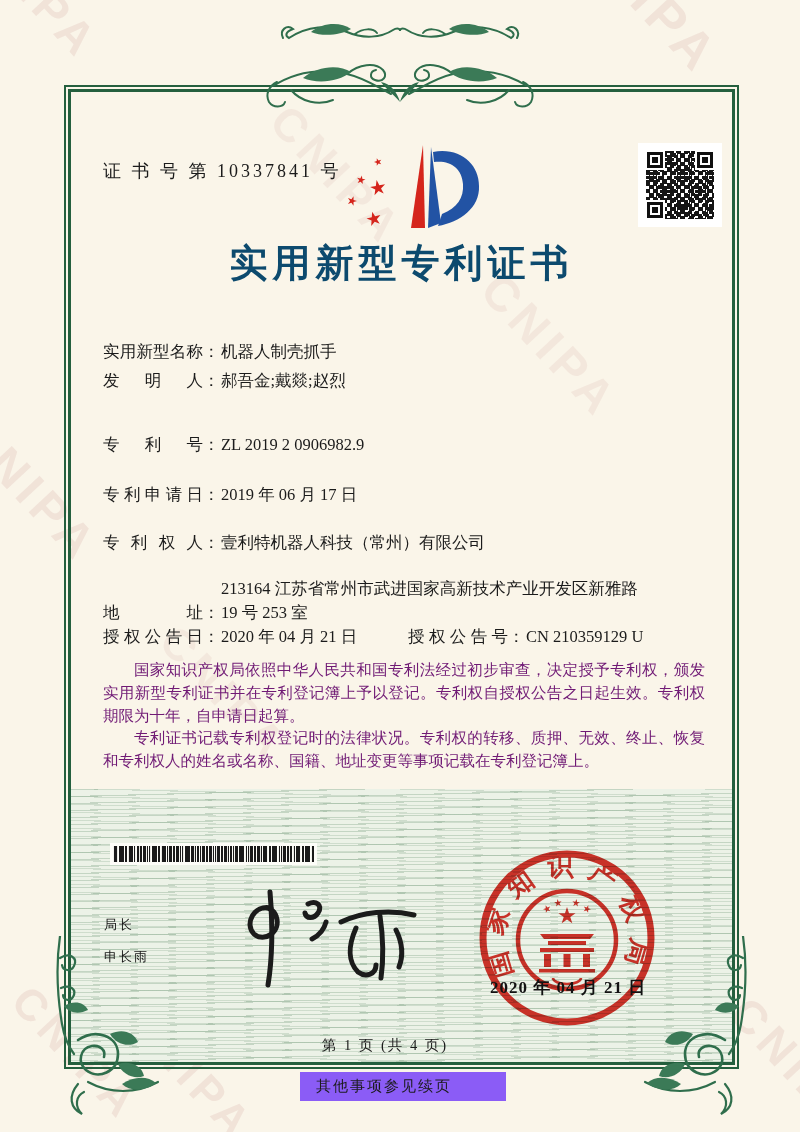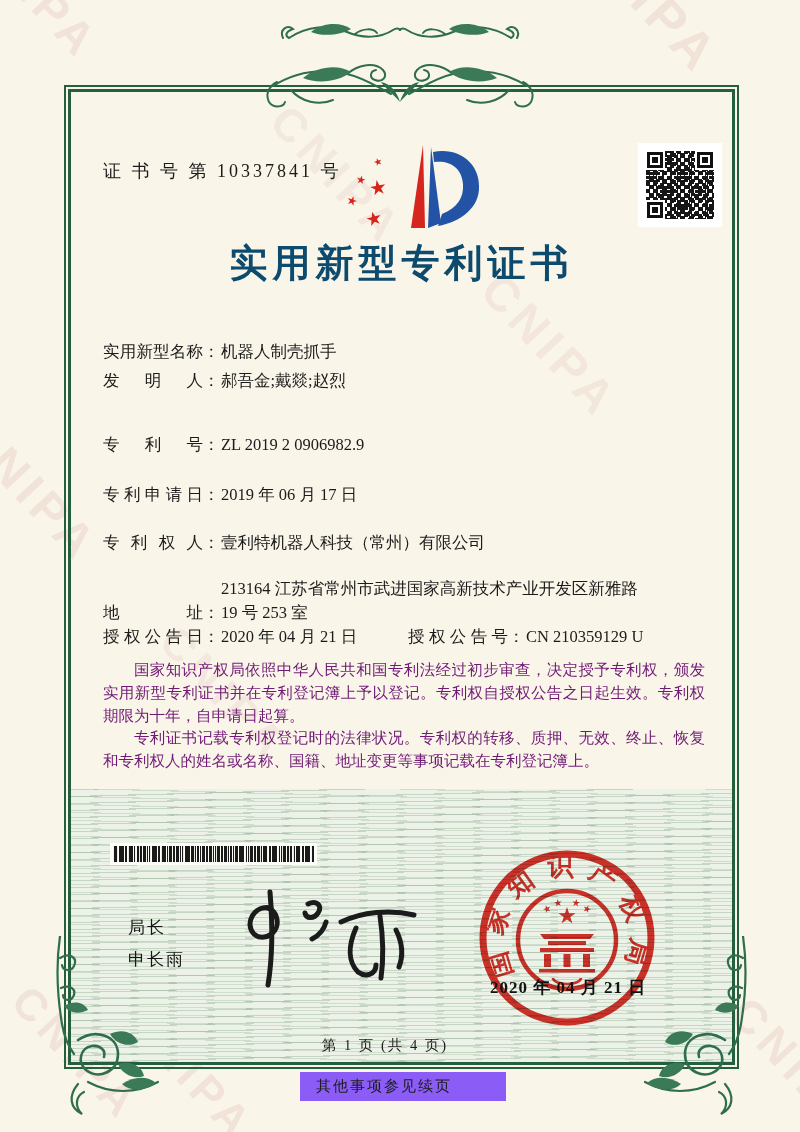--- a/index.html
+++ b/index.html
@@ -36,21 +36,21 @@
        line-height:22.8px;text-align:justify;color:#701a75;}
   .par p{margin:0;text-indent:2em;}
 
   .barcode{position:absolute;left:110px;top:843px;padding:3px;background:#fdfdf8;}
   .bars{width:201px;height:16px;background:
      repeating-linear-gradient(90deg, rgba(253,253,248,.95) 0 1px, transparent 1px 4px, rgba(253,253,248,.9) 4px 5px, transparent 5px 11px),
      repeating-linear-gradient(90deg,#1a1a1a 0 2px, transparent 2px 3px),
      repeating-linear-gradient(90deg,#1a1a1a 0 3px, transparent 3px 8px),
      #fdfdf8;}
 
-  .official{position:absolute;left:128px;font-size:17px;letter-spacing:2px;color:#161616;}
+  .official{position:absolute;left:104px;font-size:13px;letter-spacing:2px;color:#161616;}
   .sig{position:absolute;left:238px;top:888px;}
   .seal{position:absolute;left:475px;top:846px;mix-blend-mode:multiply;}
   .sealdate{position:absolute;left:486px;top:976px;width:164px;text-align:center;
             font-size:17px;font-weight:600;letter-spacing:1px;color:#121212;z-index:6;}
 
   .pageno{position:absolute;left:0;top:1036px;width:770px;text-align:center;
           font-size:14.5px;letter-spacing:2px;}
   .note{position:absolute;left:300px;top:1072px;width:206px;height:29px;background:#8b5cf6;
         font-size:15px;letter-spacing:2px;line-height:29px;padding-left:16px;box-sizing:border-box;}
 

